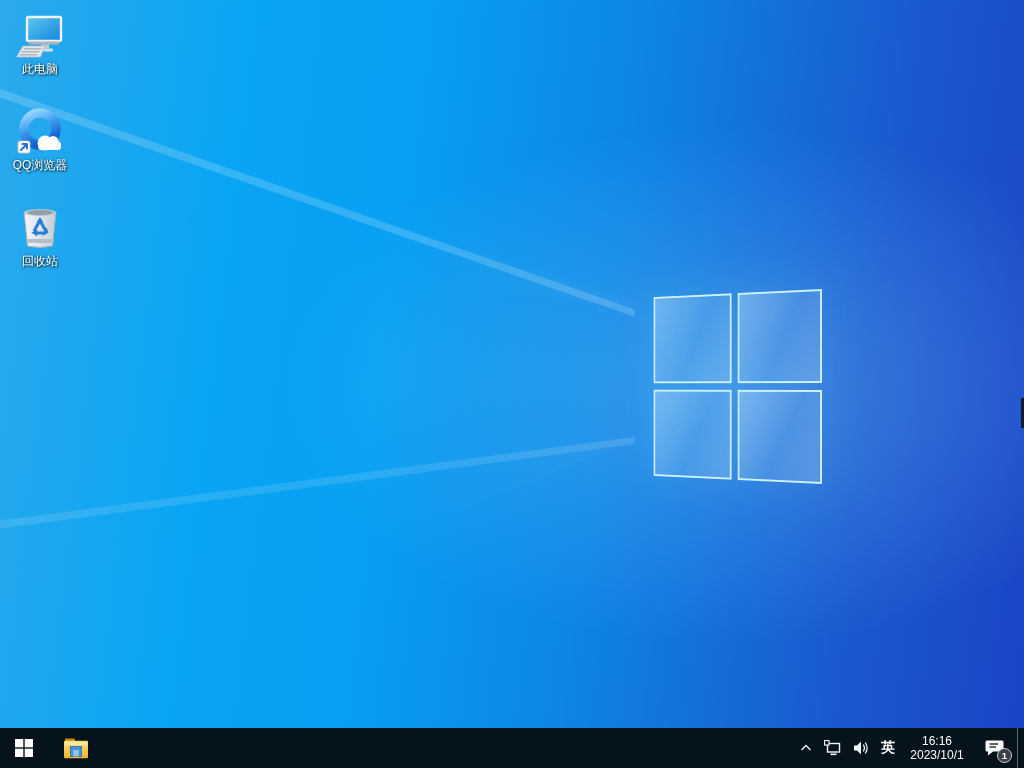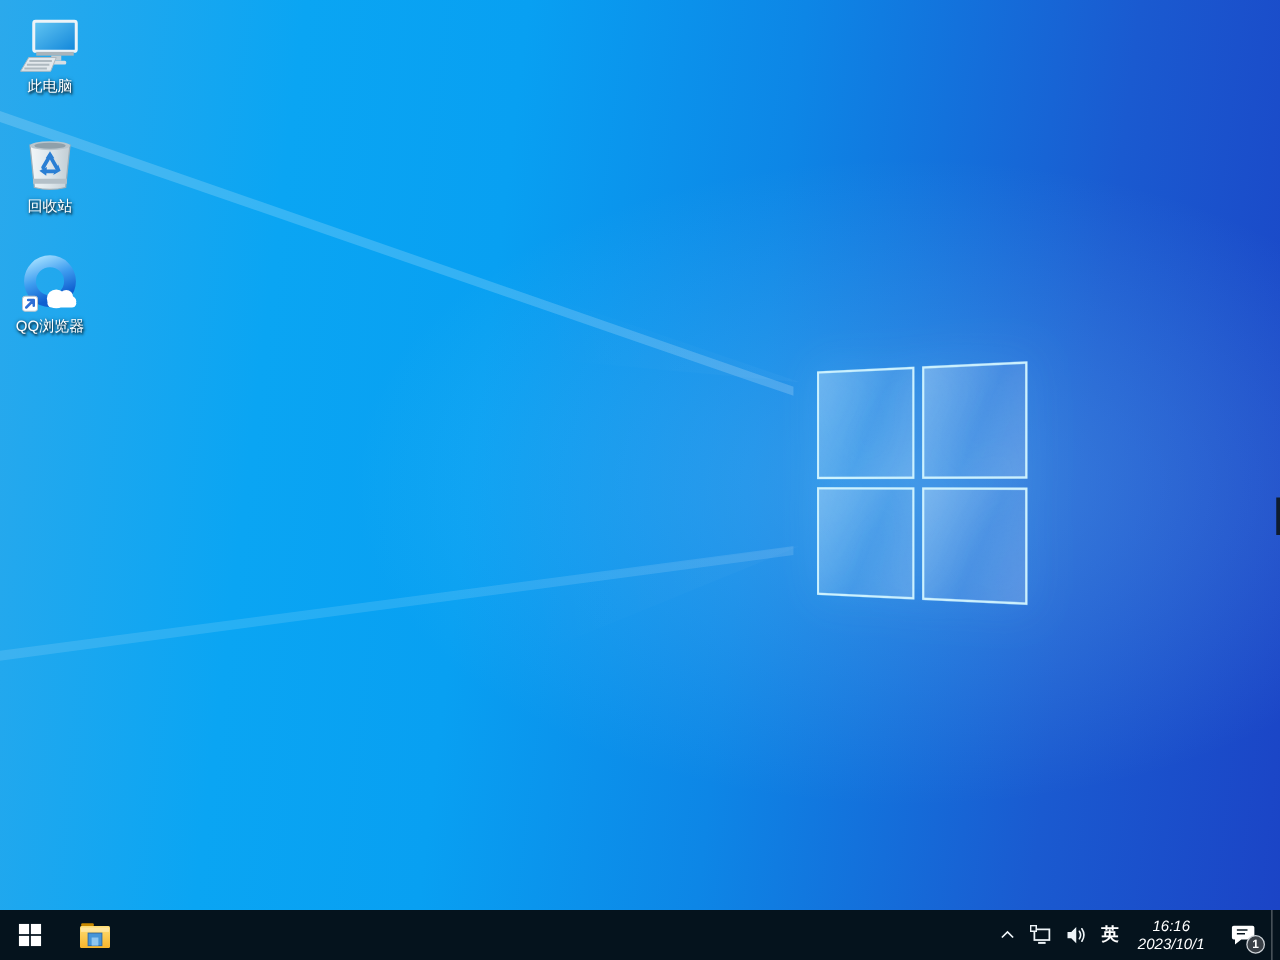--- a/index.html
+++ b/index.html
@@ -48,21 +48,21 @@
     display: flex; align-items: stretch; }
   .tb-btn { width: 48px; height: 40px; display: flex; align-items: center; justify-content: center; cursor: pointer; }
   .tb-btn + .tb-btn { margin-left: 4px; }
   .tb-spacer { flex: 1; }
   .tray { display: flex; align-items: center; height: 40px; }
   .tray-btn { height: 40px; display: flex; align-items: center; justify-content: center; cursor: pointer; color: #eef4f8; }
   .tray-chevron { width: 26px; }
   .tray-ico { width: 28px; }
   .tray-ime { width: 26px; font-size: 14px; font-weight: bold; color: #fff; }
   .clock { width: 72px; height: 40px; display: flex; flex-direction: column; align-items: center; justify-content: center;
-    color: #fff; font-size: 12px; line-height: 14px; cursor: pointer; font-style: italic; }
+    color: #fff; font-size: 12px; line-height: 14px; cursor: pointer; }
   .action-center { position: relative; width: 44px; height: 40px; display: flex; align-items: center; justify-content: center; cursor: pointer; }
   .ac-badge { position: absolute; right: 5px; bottom: 5px; width: 15px; height: 15px; border-radius: 50%;
     background: #3a4047; border: 1px solid #cfd4d9; color: #fff; font-size: 9.5px; font-weight: bold;
     display: flex; align-items: center; justify-content: center; }
   .show-desktop { width: 7px; height: 40px; border-left: 1px solid rgba(255,255,255,0.35); cursor: pointer; }
 </style>
 </head>
 <body>
 
 <div class="screen">
@@ -102,20 +102,44 @@
           <rect x="5.5" y="39" width="18" height="1.6"></rect>
           <rect x="3.5" y="42" width="18" height="1.6"></rect>
         </g>
       </svg>
       <div class="label">此电脑</div>
     </div>
 
     <div class="dicon">
       <svg class="art" viewBox="0 0 48 48">
         <defs>
+          <linearGradient id="qring" x1="0" y1="0" x2="0.4" y2="1">
+            <stop offset="0" stop-color="#9fdcff"></stop>
+              <stop offset="0.5" stop-color="#3f9ef0"></stop>
+              <stop offset="1" stop-color="#0f5fd0"></stop>
+          </linearGradient>
+        </defs>
+        <circle cx="24" cy="21" r="16" fill="none" stroke="url(#qring)" stroke-width="9.5"></circle>
+        <g fill="#ffffff">
+          <circle cx="29" cy="35" r="7.5"></circle>
+          <circle cx="37" cy="33.5" r="5.5"></circle>
+          <circle cx="41" cy="37" r="4"></circle>
+          <rect x="22" y="35" width="23" height="7" rx="3.5"></rect>
+        </g>
+        <g>
+          <rect x="2" y="33" width="12" height="12" rx="2" fill="#ffffff" stroke="#b9c4cd" stroke-width="0.8"></rect>
+          <path d="M5 42 L11 36 M11 36 L11 40.5 M11 36 L6.5 36" stroke="#2f6fd6" stroke-width="2" fill="none" stroke-linecap="round" stroke-linejoin="round"></path>
+        </g>
+      </svg>
+      <div class="label">QQ浏览器</div>
+    </div>
+
+    <div class="dicon">
+      <svg class="art" viewBox="0 0 48 48">
+        <defs>
           <linearGradient id="bin" x1="0" y1="0" x2="1" y2="0">
             <stop offset="0" stop-color="#f2f6f8"></stop>
               <stop offset="0.5" stop-color="#dde6eb"></stop>
               <stop offset="1" stop-color="#c2cdd4"></stop>
           </linearGradient>
         </defs>
         <path d="M8 8 L40 8 L36.5 42 Q24 45 11.5 42 Z" fill="url(#bin)" stroke="#9fb0ba" stroke-width="1"></path>
         <ellipse cx="24" cy="8.5" rx="16" ry="3.6" fill="#b9c6cd"></ellipse>
         <ellipse cx="24" cy="8.5" rx="12.5" ry="2.4" fill="#8fa0aa"></ellipse>
         <rect x="10.5" y="35" width="27" height="4" fill="#b4c0c8" transform="skewX(0)"></rect>
@@ -126,44 +150,20 @@
         </g>
         <g fill="#2a7fd4">
           <polygon points="24,13 27.5,18.5 20.5,18.5"></polygon>
           <polygon points="15.5,28.5 21.5,25.5 21,32.5"></polygon>
           <polygon points="32.5,28.5 26.5,32 30.5,23.5"></polygon>
         </g>
       </svg>
       <div class="label">回收站</div>
     </div>
 
-    <div class="dicon">
-      <svg class="art" viewBox="0 0 48 48">
-        <defs>
-          <linearGradient id="qring" x1="0" y1="0" x2="0.4" y2="1">
-            <stop offset="0" stop-color="#9fdcff"></stop>
-              <stop offset="0.5" stop-color="#3f9ef0"></stop>
-              <stop offset="1" stop-color="#0f5fd0"></stop>
-          </linearGradient>
-        </defs>
-        <circle cx="24" cy="21" r="16" fill="none" stroke="url(#qring)" stroke-width="9.5"></circle>
-        <g fill="#ffffff">
-          <circle cx="29" cy="35" r="7.5"></circle>
-          <circle cx="37" cy="33.5" r="5.5"></circle>
-          <circle cx="41" cy="37" r="4"></circle>
-          <rect x="22" y="35" width="23" height="7" rx="3.5"></rect>
-        </g>
-        <g>
-          <rect x="2" y="33" width="12" height="12" rx="2" fill="#ffffff" stroke="#b9c4cd" stroke-width="0.8"></rect>
-          <path d="M5 42 L11 36 M11 36 L11 40.5 M11 36 L6.5 36" stroke="#2f6fd6" stroke-width="2" fill="none" stroke-linecap="round" stroke-linejoin="round"></path>
-        </g>
-      </svg>
-      <div class="label">QQ浏览器</div>
-    </div>
-
   </div>
 
   <div class="edge-handle"></div>
 
   <div class="taskbar">
 
     <div class="tb-btn">
       <svg width="18" height="18" viewBox="0 0 18 18">
         <g fill="#ffffff">
           <rect x="0" y="0" width="8.3" height="8.3"></rect>

